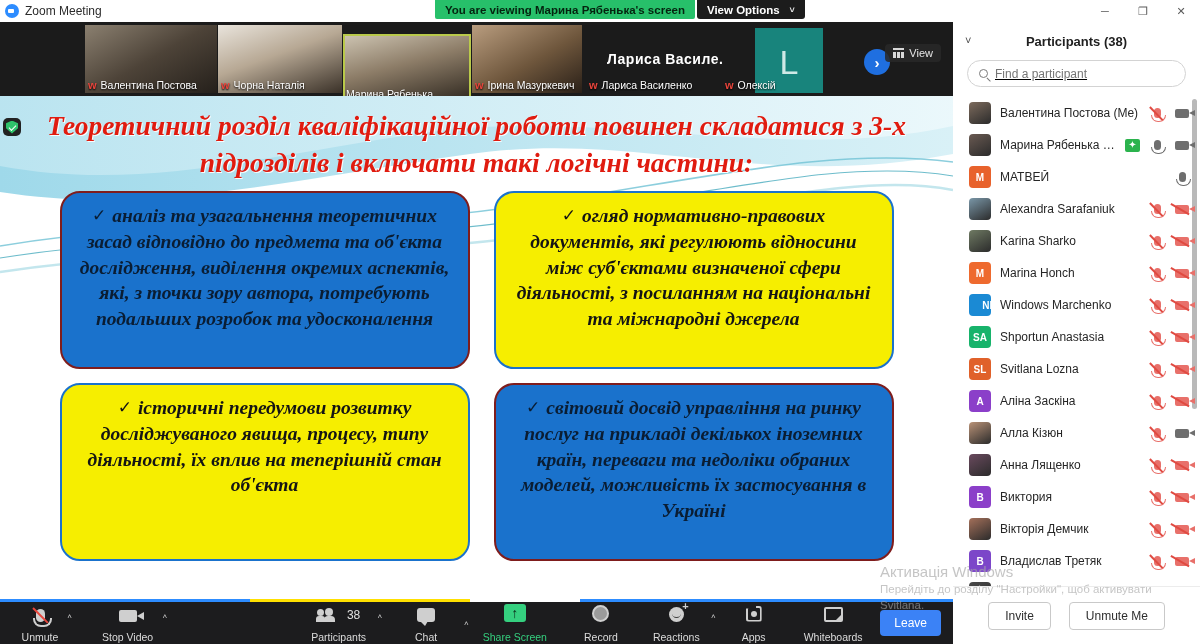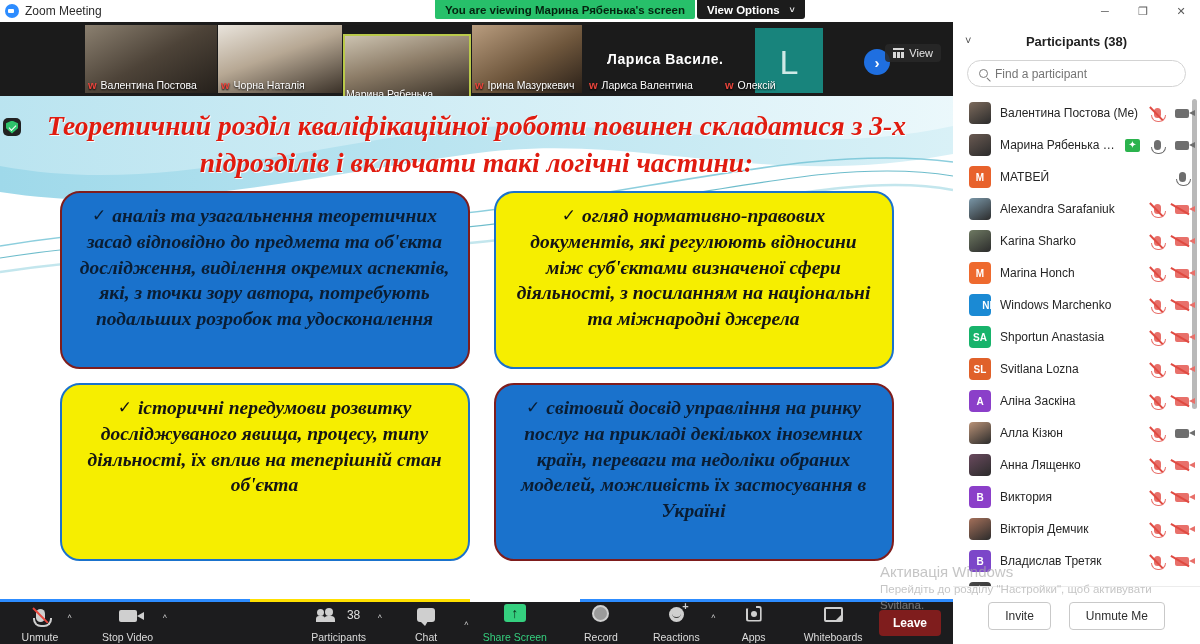--- a/index.html
+++ b/index.html
@@ -189,22 +189,22 @@
     min-width: 52px; padding: 0 6px; cursor: default;
   }
   .tb-label { font-size: 10.5px; margin-top: 9px; color: #dcdcdc; }
   .tb-item.share .tb-label { color: #35d07f; }
   .tb-ico { height: 18px; display: flex; align-items: flex-end; }
   .tb-caret {
     font-size: 8px; color: #cfcfcf; position: absolute;
     right: -4px; top: 10px;
   }
   .leave-btn {
-    margin-left: auto; margin-right: 12px; background: #7f1d1d; color: #fff;
-    font-size: 12px; font-weight: bold; padding: 6px 14px; border-radius: 4px;
+    margin-left: auto; margin-right: 12px; background: #3b82f6; color: #fff;
+    font-size: 12px; font-weight: normal; padding: 6px 14px; border-radius: 4px;
   }
 
   
   .ic-mic {
     width: 9px; height: 13px; border-radius: 5px; background: #cfcfcf;
     position: relative;
   }
   .ic-mic::after {
     content: ""; position: absolute; left: -3px; bottom: -5px;
     width: 15px; height: 7px; border: 2px solid #cfcfcf; border-top: none;
@@ -295,21 +295,21 @@
   .panel-chevron {
     position: absolute; left: 12px; top: 12px; color: #4a4a4a; font-size: 11px;
   }
   .panel-title {
     width: 100%; text-align: center; font-size: 13px; font-weight: bold;
     color: #1f1f1f;
   }
   .search-wrap { padding: 0 14px 10px; }
   .search-box {
     height: 27px; border: 1px solid #d3d3d3; border-radius: 14px;
-    display: flex; align-items: center; gap: 7px; padding: 0 11px;
+    display: flex; align-items: center; gap: 7px; padding: 0 11px; text-decoration: underline;
   }
   .search-ico {
     width: 9px; height: 9px; border: 1.4px solid #7a7a7a; border-radius: 50%;
     position: relative; flex: 0 0 auto;
   }
   .search-ico::after {
     content: ""; position: absolute; right: -4px; bottom: -3px;
     width: 5px; height: 1.4px; background: #7a7a7a; transform: rotate(45deg);
   }
   .search-input {
@@ -436,21 +436,21 @@
         <div class="thumb-label">
           <span class="mic-off">w</span>
           <span>Ірина Мазуркевич</span>
         </div>
       </div>
 
       <div class="thumb" style="left:586px;width:167px;background:#1b1b1b">
         <div class="thumb-name-big">Лариса  Василе...</div>
         <div class="thumb-label">
           <span class="mic-off">w</span>
-          <span>Лариса Валентина</span>
+          <span>Лариса Василенко</span>
         </div>
       </div>
 
       <div class="thumb" style="left:722px;width:132px;background:#1b1b1b">
         <div class="avatar-tile" style="left:33px">L</div>
         <div class="thumb-label">
           <span class="mic-off">w</span>
           <span>Олексій</span>
         </div>
       </div>

